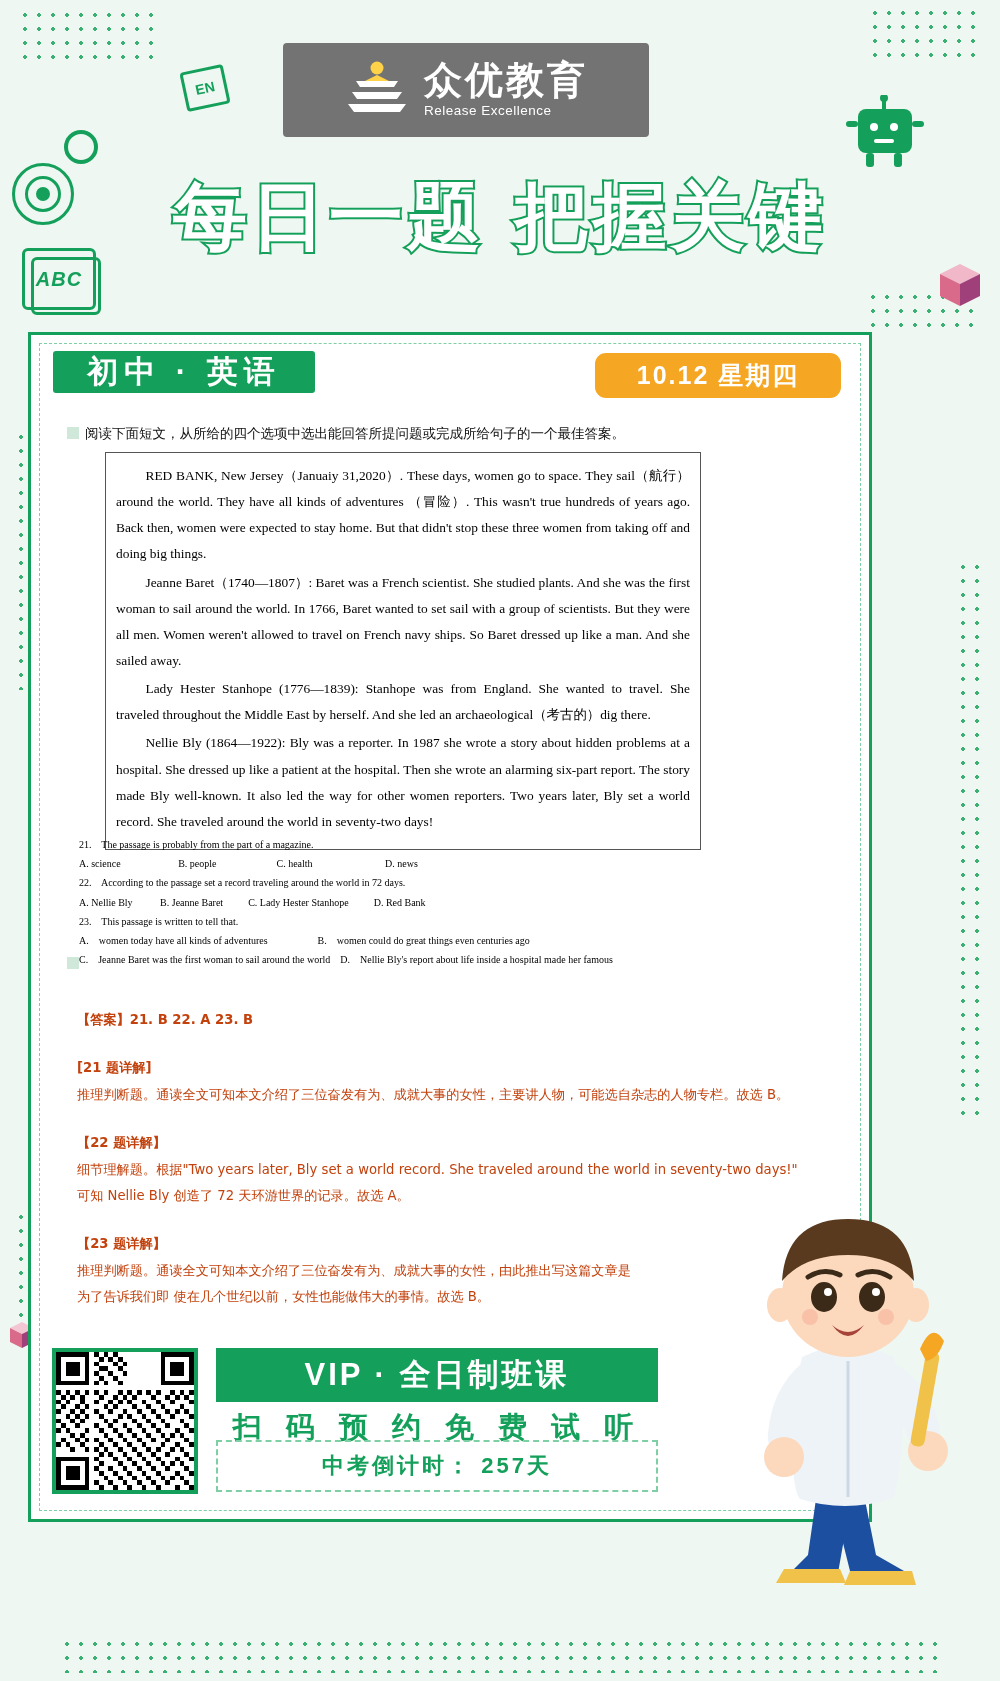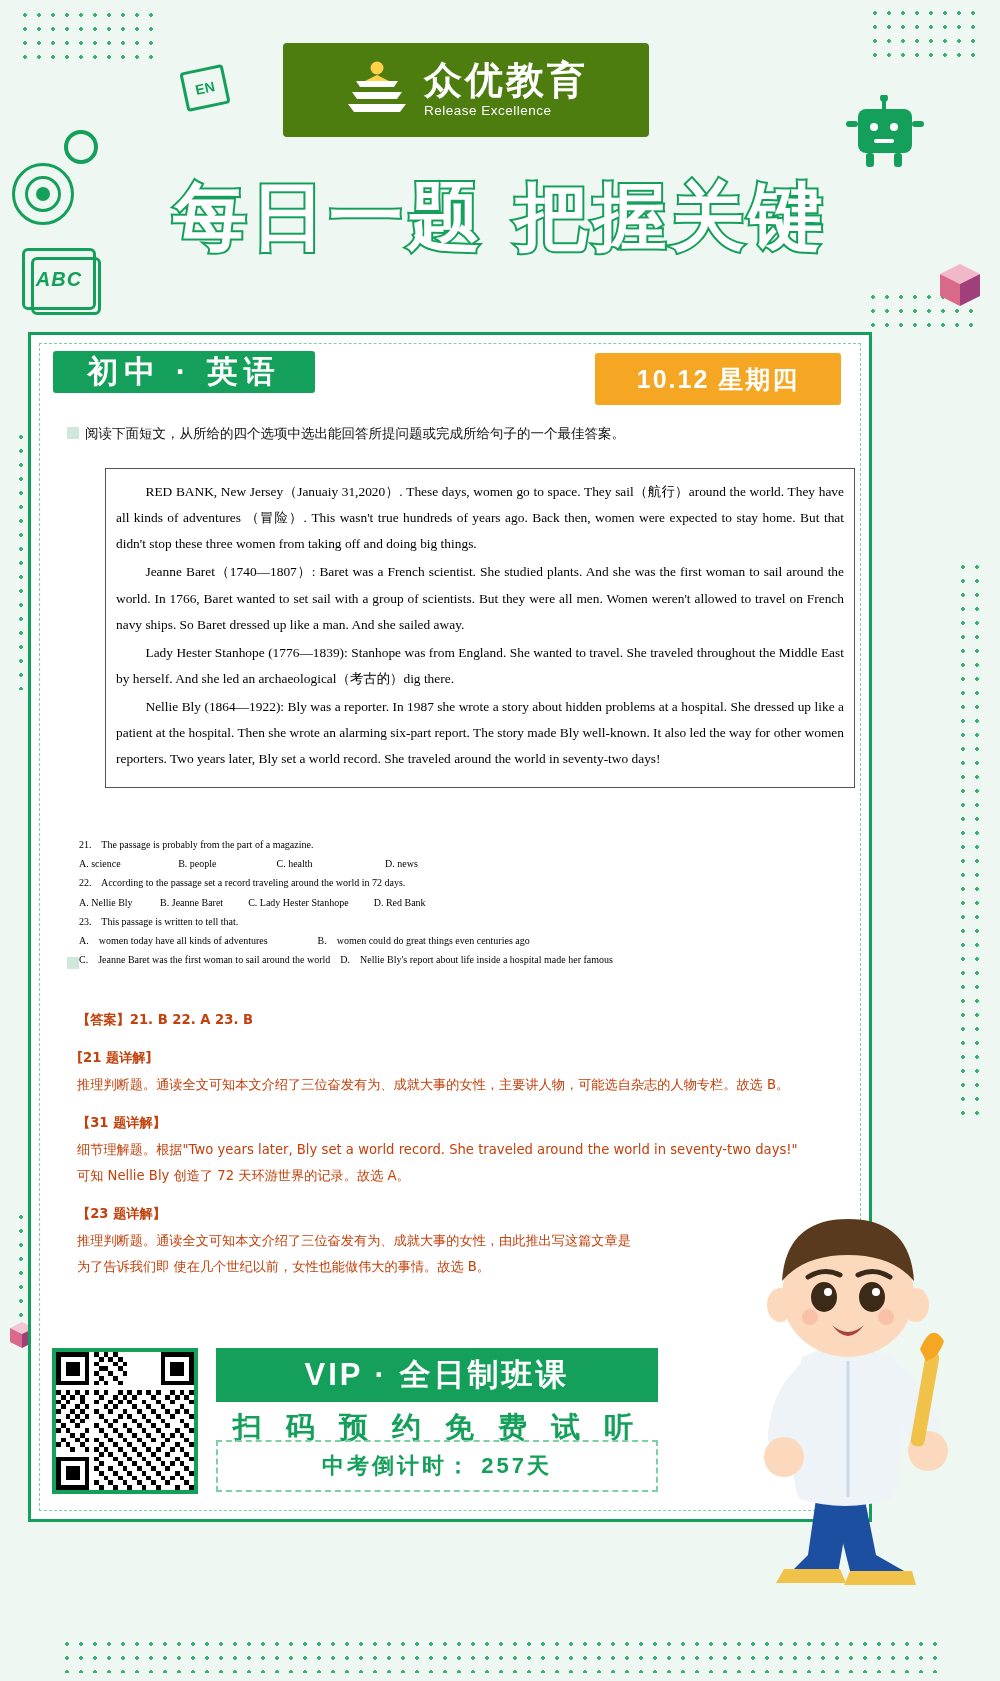--- a/index.html
+++ b/index.html
@@ -24,21 +24,21 @@
   #dots-tr { right: 22px; top: 6px;   width: 110px; height: 60px; }
   #dots-mr { right: 18px; top: 290px; width: 116px; height: 42px; }
   #dots-ml { left: 14px;  top: 430px; width: 26px;  height: 260px; }
   #dots-br { right: 18px; top: 560px; width: 26px;  height: 560px; }
   #dots-bl { left: 14px;  top: 1210px;width: 26px;  height: 130px; }
   #dots-bot{ left: 60px;  bottom: 8px;width: 880px; height: 36px; }
 
   
   .logo-box {
     position: absolute; left: 283px; top: 43px; width: 366px; height: 94px;
-    background: #4d7c0f; border-radius: 4px;
+    background: #737373; border-radius: 4px;
     display: flex; align-items: center; justify-content: center; gap: 14px;
   }
   .logo-mark { width: 66px; height: 62px; position: relative; }
   .logo-text { color: #fff; text-align: left; }
   .logo-cn { font-size: 38px; font-weight: bold; letter-spacing: 3px; line-height: 1.05; }
   .logo-en { font-size: 13.5px; letter-spacing: .5px; margin-top: 4px; }
 
   
   .main-title {
     position: absolute; left: 0; top: 168px; width: 1000px;
@@ -98,41 +98,41 @@
     position: absolute; left: 22px; top: 16px; width: 262px; height: 42px;
     background: #14a05a; border-radius: 3px;
     color: #fff; font-size: 31px; font-weight: bold; letter-spacing: 6px;
     display: flex; align-items: center; justify-content: center;
   }
   .subject-tag::after{
     content:""; position:absolute; left:8px; top:8px; right:-9px; bottom:-9px;
     border:2px solid #14a05a; z-index:-1; border-radius:3px;
   }
   .date-tag {
-    position: absolute; right: 28px; top: 18px; width: 246px; height: 52px;
-    background: #f5a623; border-radius: 3px;
+    position: absolute; right: 28px; top: 18px; width: 246px; height: 45px;
+    background: #f5a623; border-radius: 11px;
     color: #fff; font-size: 25px; font-weight: bold; letter-spacing: 2px;
     display: flex; align-items: center; justify-content: center;
   }
   .date-tag::after{
     content:""; position:absolute; left:7px; top:7px; right:-8px; bottom:-8px;
     border:2px solid #7fcfa4; z-index:-1; border-radius:3px;
   }
 
   .instruction {
     position: absolute; left: 36px; top: 90px; width: 790px;
     font-size: 13.5px; color: #111; font-family: "DejaVu Sans", sans-serif;
   }
   .instruction .bullet {
     display: inline-block; width: 12px; height: 12px; background: #cfe8d9;
     margin-right: 6px; vertical-align: -1px;
   }
 
   .passage {
-    position: absolute; left: 74px; top: 133px; width: 750px;
+    position: absolute; left: 74px; top: 117px; width: 596px;
     border: 1px solid #555;
     padding: 10px 10px 12px 10px;
     font-family: "Liberation Serif", serif;
     font-size: 13.4px; line-height: 1.95; color: #000;
     text-align: justify;
   }
   .passage p { margin: 0 0 2px 0; }
   .passage p.indent { text-indent: 2.2em; }
 
   .qa {
@@ -141,21 +141,21 @@
     font-size: 10px; color: #000; line-height: 1.92;
   }
   .q-line { white-space: pre; }
   .opts { white-space: pre; }
 
   .answers {
     position: absolute; left: 46px; top: 672px; width: 790px;
     font-family: "DejaVu Sans", sans-serif;
     font-size: 13.2px; color: #c2410c; line-height: 2.0;
   }
-  .answers .hd { font-weight: bold; margin-top: 12px; }
+  .answers .hd { font-weight: bold; margin-top: 22px; }
   .answers .first { margin-top: 0; }
   .answers p { margin: 0; }
 
   .side-bullet {
     position: absolute; left: 36px; top: 622px; width: 12px; height: 12px;
     background: #cfe8d9;
   }
 
   
   .qr {
@@ -280,21 +280,21 @@
     <div class="opts">A.    women today have all kinds of adventures                    B.    women could do great things even centuries ago
 C.    Jeanne Baret was the first woman to sail around the world    D.    Nellie Bly's report about life inside a hospital made her famous</div>
   </div>
 
   <div class="side-bullet"></div>
 
   <div class="answers">
     <p class="hd first">【答案】21. B 22. A 23. B</p>
     <p class="hd">[21 题详解]</p>
     <p>推理判断题。通读全文可知本文介绍了三位奋发有为、成就大事的女性，主要讲人物，可能选自杂志的人物专栏。故选 B。</p>
-    <p class="hd">【31 题详解】</p>
+    <p class="hd">【22 题详解】</p>
     <p style="white-space:pre-line">细节理解题。根据"Two years later, Bly set a world record. She traveled around the world in seventy-two days!"
 可知 Nellie Bly 创造了 72 天环游世界的记录。故选 A。</p>
     <p class="hd">【23 题详解】</p>
     <p style="white-space:pre-line">推理判断题。通读全文可知本文介绍了三位奋发有为、成就大事的女性，由此推出写这篇文章是
 为了告诉我们即 使在几个世纪以前，女性也能做伟大的事情。故选 B。</p>
   </div>
 </div>
 
 <div class="qr">
   <svg class="qr-img" viewBox="0 0 29 29" shape-rendering="crispEdges">

